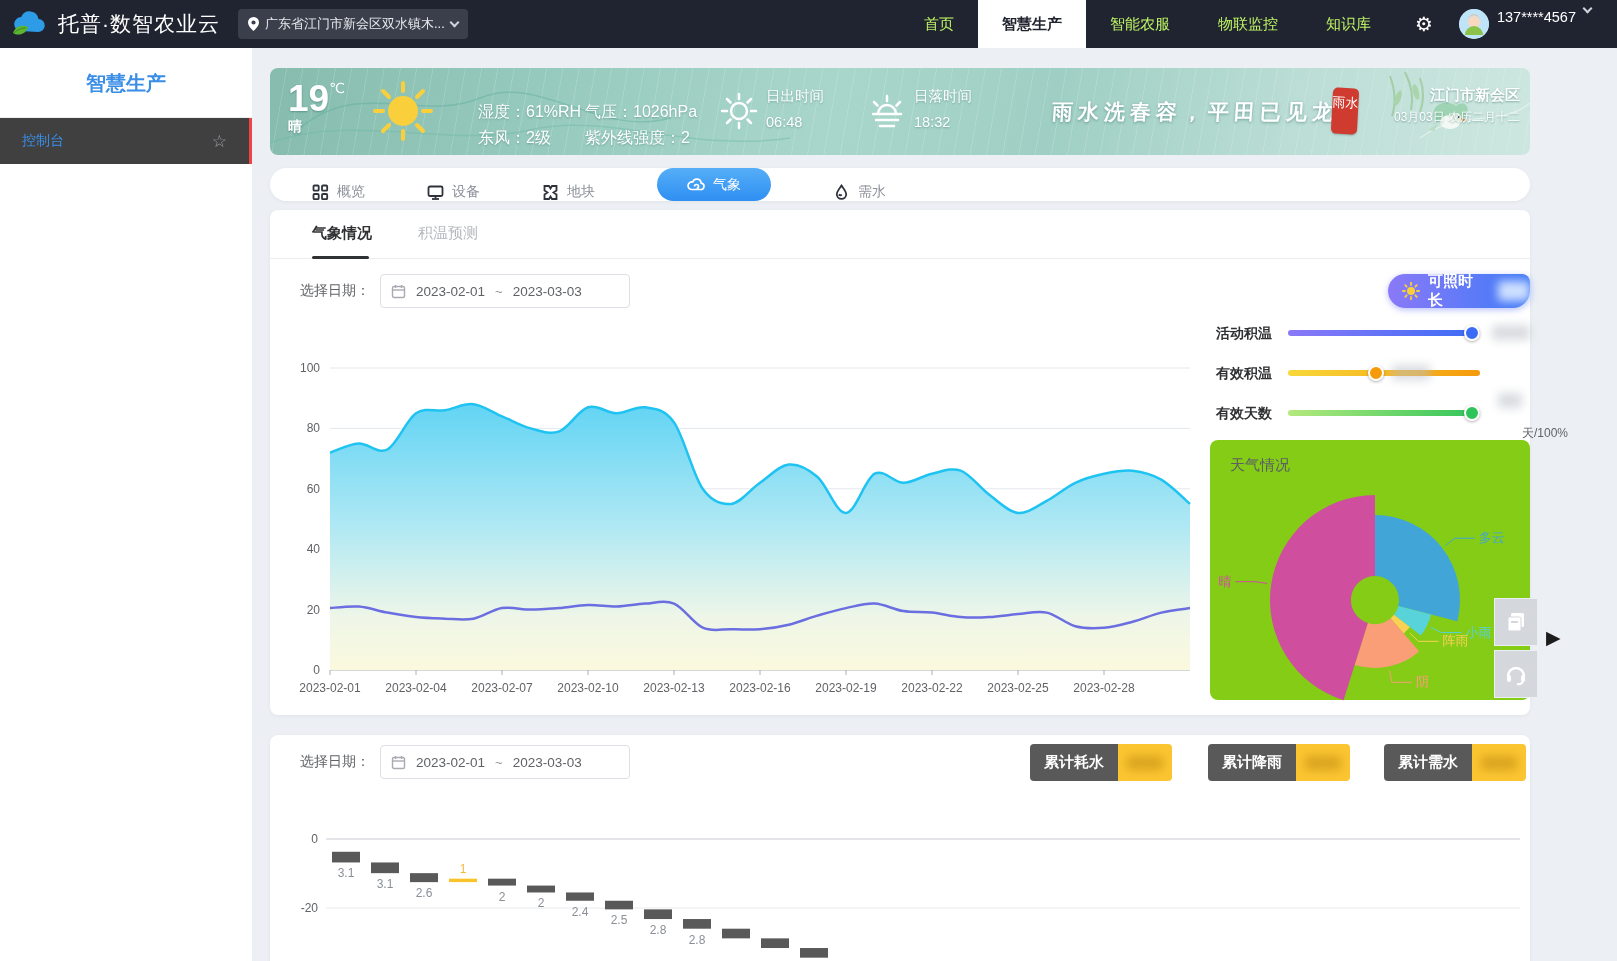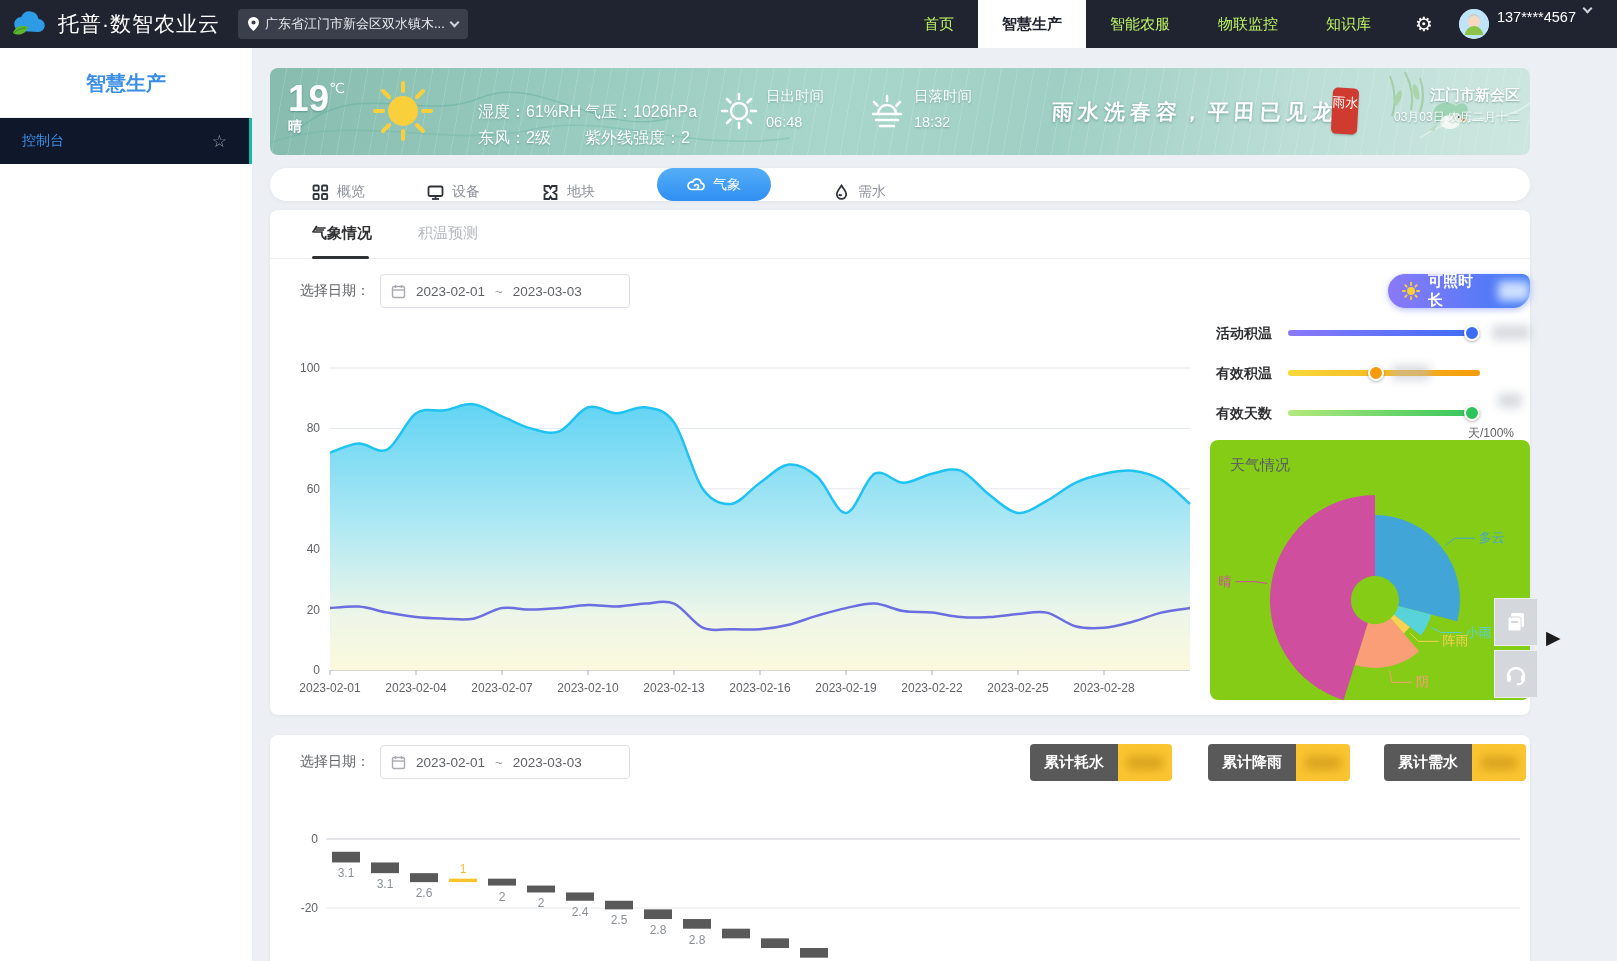--- a/index.html
+++ b/index.html
@@ -14,21 +14,21 @@
 .nav-items{margin-left:auto;display:flex;align-items:center;height:100%}
 .nav-item{padding:0 24px;height:100%;display:flex;align-items:center;font-size:15px;color:#bef264;cursor:pointer}
 .nav-item.active{background:#ffffff;color:#20242e;font-weight:bold}
 .gear{font-size:20px;padding:0 20px;cursor:pointer;color:#fff}
 .user{display:flex;align-items:flex-start;gap:8px;padding:0 26px 0 6px;cursor:pointer}
 .avatar{width:30px;height:30px;border-radius:50%;background:#bfe3f7;overflow:hidden;display:flex;align-items:center;justify-content:center}
 .user-phone{font-size:14.5px}
 
 .sidebar{position:absolute;left:0;top:48px;width:252px;bottom:0;background:#fff;box-shadow:1px 0 4px rgba(0,0,0,.05)}
 .sidebar-title{color:#3a8ee6;font-size:20px;font-weight:bold;text-align:center;padding:22px 0 20px;border-bottom:1px solid #eef0f3}
-.sidebar-item{height:46px;display:flex;align-items:center;justify-content:space-between;padding:0 22px;background:#0f172a;border-right:3px solid #14b8a6;color:#3a8ee6;font-size:14px;cursor:pointer}
+.sidebar-item{height:46px;display:flex;align-items:center;justify-content:space-between;padding:0 22px;background:#404040;border-right:3px solid #ef4444;color:#3a8ee6;font-size:14px;cursor:pointer}
 .star{color:#9aa0a8;font-size:17px}
 
 .content{position:absolute;left:252px;top:48px;right:0;bottom:0;background:#ecf0f4}
 .card{position:absolute;background:#fff;border-radius:8px;box-shadow:0 1px 4px rgba(0,0,0,.05)}
 
 .banner{position:absolute;left:18px;top:20px;width:1260px;height:87px;border-radius:8px;overflow:hidden;color:#fff;
 background:linear-gradient(100deg,#86bcae 0%,#97cabe 22%,#a9d6cb 45%,#9fcfc4 62%,#bcded6 82%,#cde7e0 100%)}
 .banner::before{content:"";position:absolute;inset:0;background:repeating-linear-gradient(100deg,rgba(255,255,255,.28) 0 1px,transparent 1px 16px);opacity:.5}
 .banner *{position:relative}
 .temp-block{position:absolute;left:18px;top:10px}
@@ -63,21 +63,21 @@
 .date-val{font-size:13.5px;color:#606266}
 .date-sep{font-size:13px;color:#909399}
 
 .sunshine-btn{position:absolute;left:1118px;top:64px;width:142px;height:34px;border-radius:17px 8px 17px 17px;background:linear-gradient(90deg,#8a79f8,#3f7bf7);display:flex;align-items:center;padding-left:14px;gap:8px;color:#fff;font-size:15px;font-weight:bold;cursor:pointer;box-shadow:0 2px 6px rgba(80,100,240,.4)}
 .blur{filter:blur(5px);border-radius:3px;display:inline-block}
 .slider-row{position:absolute;height:16px}
 .slider-label{position:absolute;right:258px;top:0;font-size:14px;color:#303133;font-weight:bold;white-space:nowrap}
 .slider-track{position:absolute;left:1018px;width:192px;top:5px;height:6px;border-radius:3px}
 .slider-thumb{position:absolute;top:-5px;width:16px;height:16px;border-radius:50%;border:2px solid #fff;box-shadow:0 1px 3px rgba(0,0,0,.3)}
 .slider-blur{position:absolute;left:1222px;top:0;width:38px;height:15px;background:#b9bec6;opacity:.55}
-.slider-suffix{position:absolute;left:1198px;top:20px;font-size:12px;color:#606266}
+.slider-suffix{position:absolute;left:1252px;top:20px;font-size:12px;color:#606266}
 .weather-panel{position:absolute;left:940px;top:230px;width:320px;height:260px;background:#84cc16;border-radius:8px}
 .weather-panel-title{position:absolute;left:20px;top:16px;font-size:15px;color:#5a5e66}
 
 .bottom-card{left:18px;top:687px;width:1260px;height:300px}
 .chip{position:absolute;top:9px;height:37px;display:flex;border-radius:4px;overflow:hidden;cursor:pointer}
 .chip-label{background:#595959;color:#fff;font-size:15px;font-weight:bold;display:flex;align-items:center;padding:0 14px}
 .chip-value{background:#fbc531;width:54px;display:flex;align-items:center;justify-content:center}
 .chip-blur{width:36px;height:14px;background:#c08a12;opacity:.55}
 
 .float-btn{position:absolute;width:44px;height:48px;background:#d4d7dc;border:1px solid #eceff2;display:flex;align-items:center;justify-content:center;cursor:pointer;z-index:30}

